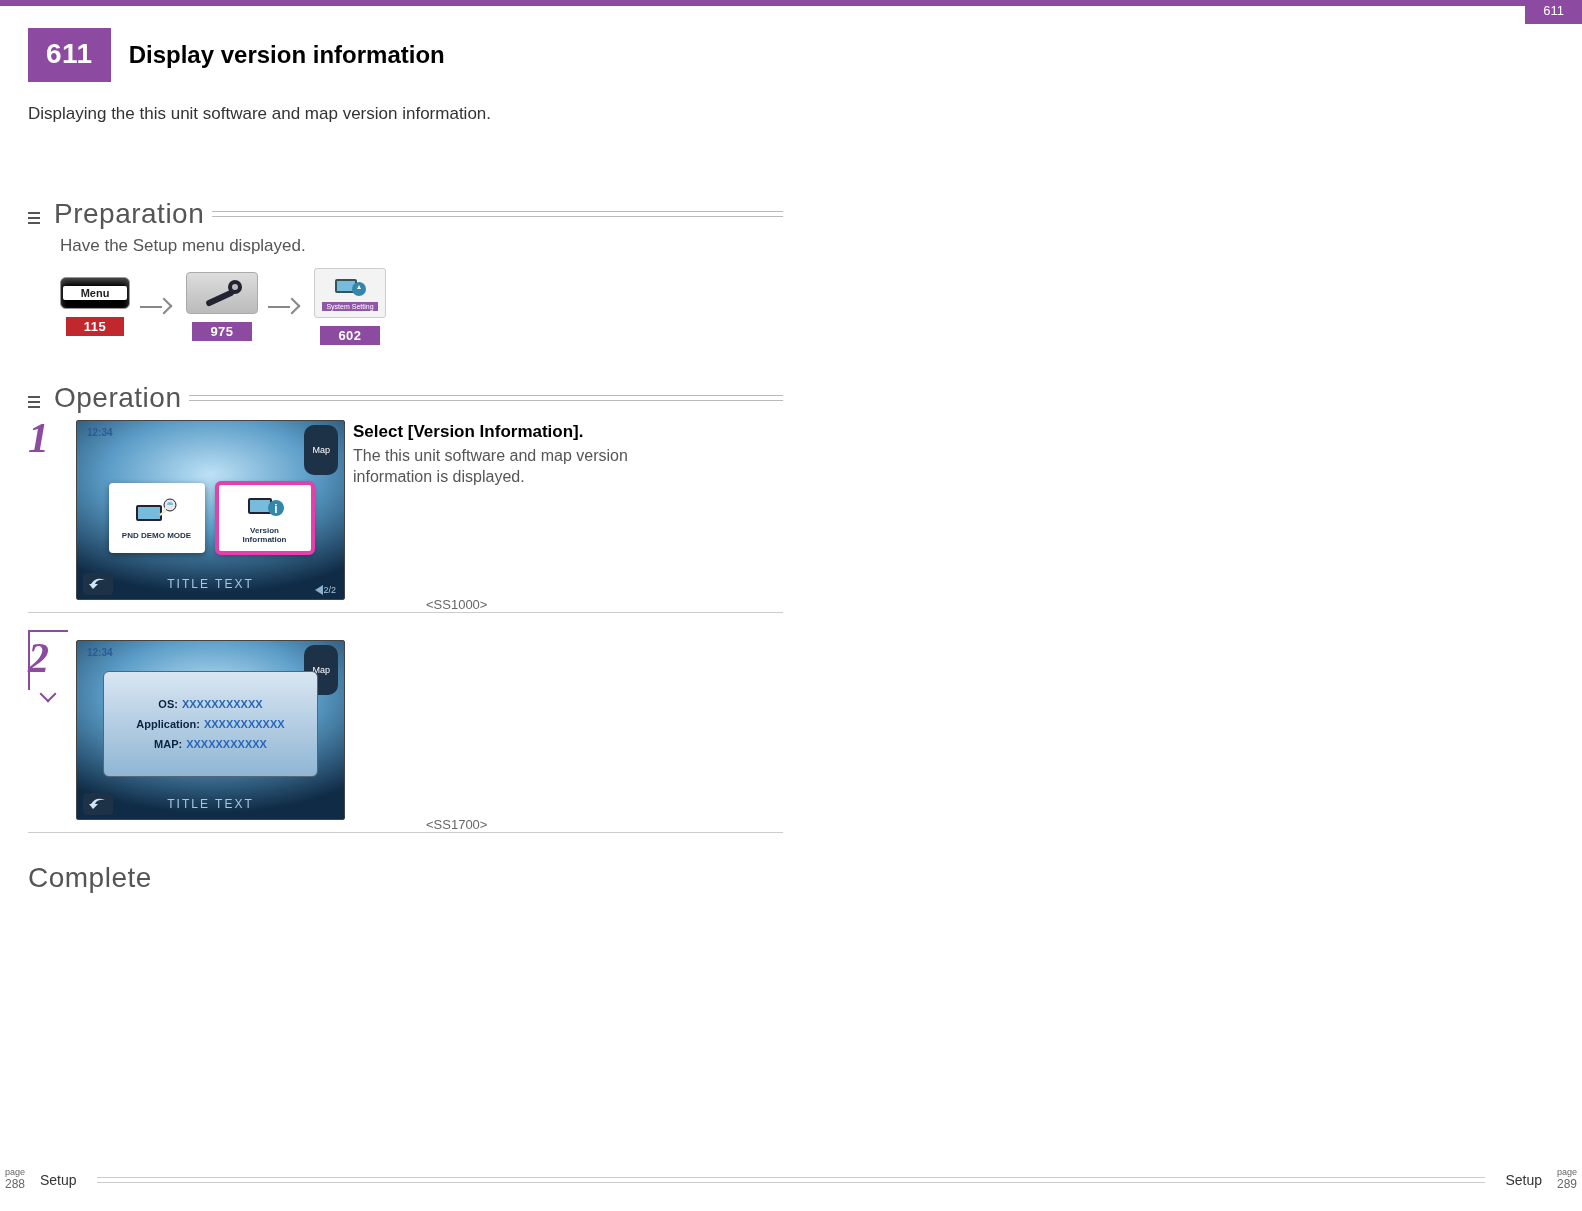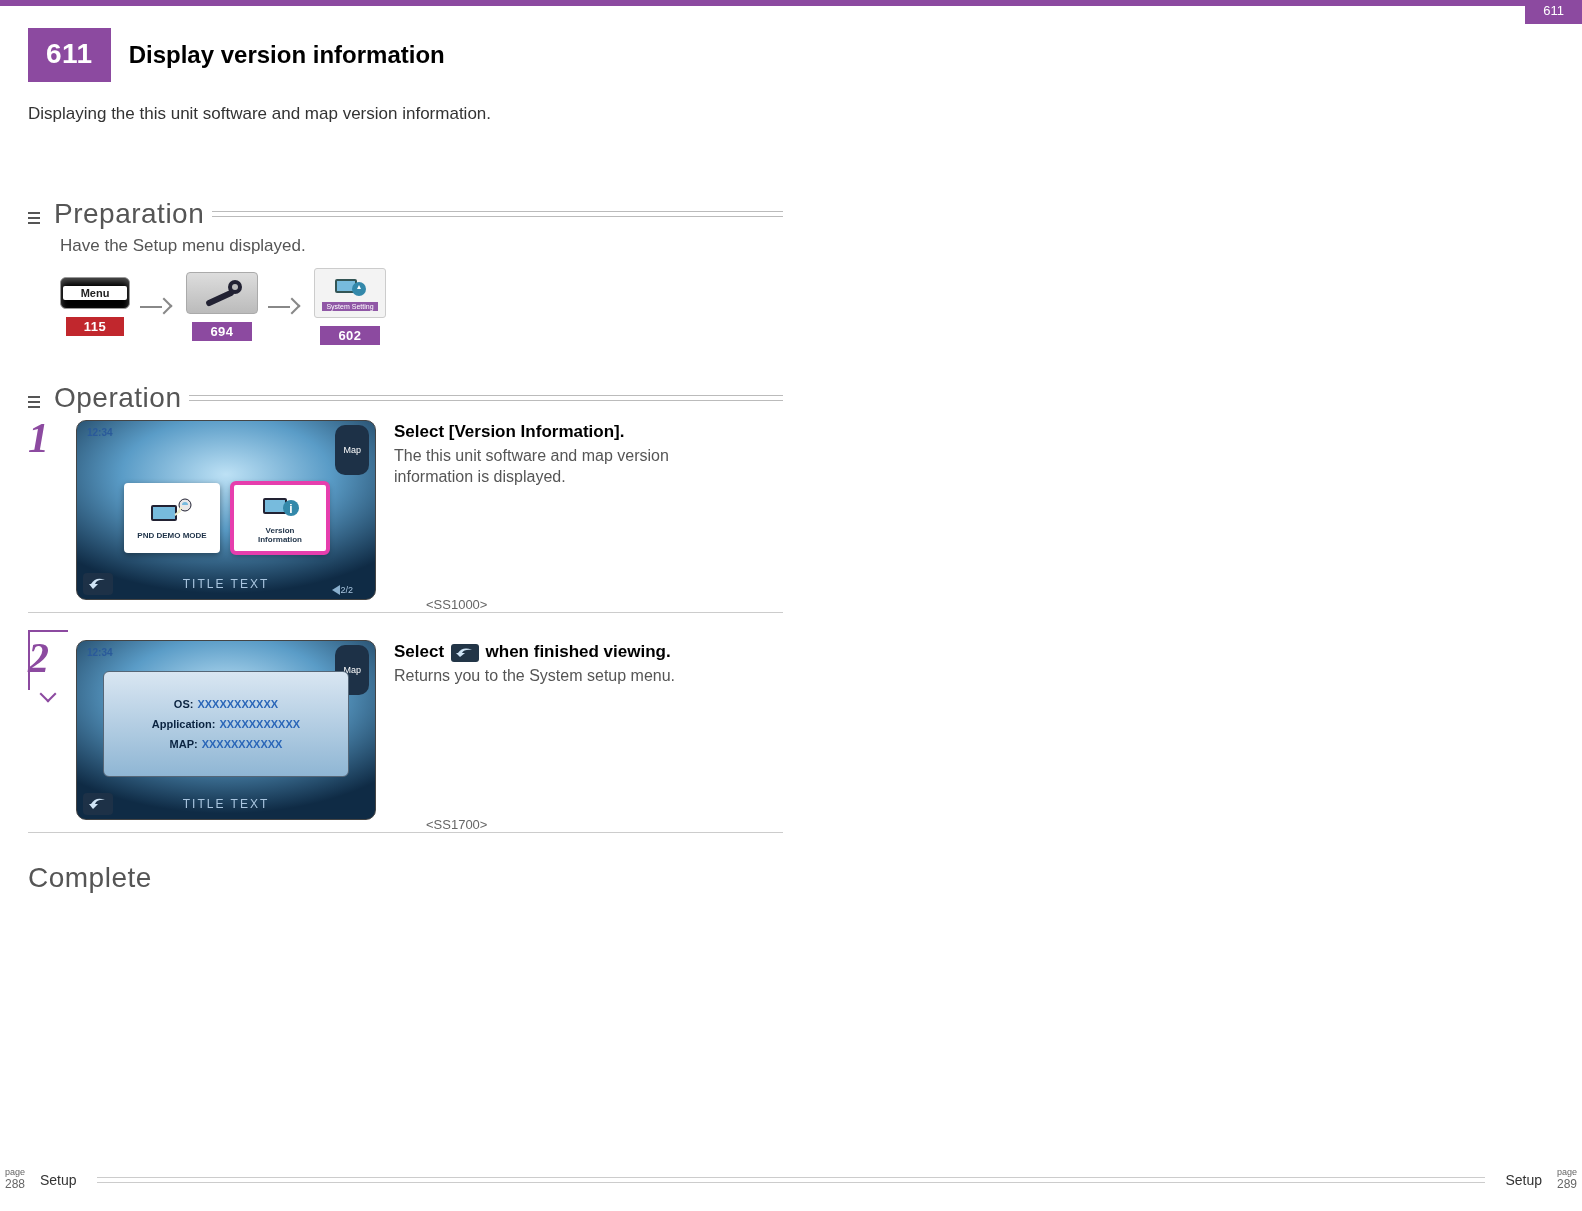--- a/index.html
+++ b/index.html
@@ -141,24 +141,24 @@
   .step-outline {
     position: absolute; border: 2px solid #8C4AA0; border-right: none; border-bottom: none;
     top: -10px; left: 0; width: 40px; height: 60px;
   }
   .step-notch {
     position: absolute; left: 14px; top: 48px; width: 12px; height: 12px;
     background: #fff; border-left: 2px solid #8C4AA0; border-bottom: 2px solid #8C4AA0;
     transform: rotate(-45deg);
   }
   .screenshot {
-    width: 300px; height: 180px; background: #2b4560; border: 1px solid #444;
-    position: relative; overflow: hidden; border-radius: 10px;
+    width: 269px; height: 180px; background: #2b4560; border: 1px solid #444;
+    position: relative; overflow: hidden; border-radius: 2px;
     background: radial-gradient(ellipse 260px 140px at center 30%, #bde1f5 0%, #5a9cc7 40%, #0f2b45 85%);
-    margin-right: 18px;
+    margin-right: 8px;
   }
   .ss-clock {
     position: absolute; top: 6px; left: 10px; font-size: 10px; color: #2a5a9a; font-weight: 700;
   }
   .ss-map-btn {
     position: absolute; top: 4px; right: 6px; 
     background: #1d3147; border-radius: 10px; padding: 20px 8px;
     font-size: 9px; color: #fff;
   }
   .ss-icons {
@@ -176,21 +176,21 @@
   .ss-back {
     position: absolute; bottom: 4px; left: 6px; width: 30px; height: 22px;
     background: #1d3147; border-radius: 4px;
     display: flex; align-items: center; justify-content: center;
   }
   .ss-title {
     position: absolute; bottom: 8px; left: 50%; transform: translateX(-50%);
     font-size: 12px; letter-spacing: 2px; color: #a9c5df;
   }
   .ss-pager {
-    position: absolute; bottom: 4px; right: 22px; display: flex; align-items: center; gap: 0;
+    position: absolute; bottom: 4px; right: 8px; display: flex; align-items: center; gap: 0;
     font-size: 9px; color: #a9c5df;
   }
   .ss-pager .pg-arrow {
     width: 0; height: 0; border-top: 5px solid transparent; border-bottom: 5px solid transparent;
     border-right: 8px solid #8ab0cf;
   }
   .ss-ref {
     position: absolute; bottom: 0; left: 398px; font-size: 13px; color: #666;
   }
   .step-text { flex: 1; padding-top: 2px; }
@@ -267,21 +267,21 @@
   </div>
   <div class="arrow"></div>
   <div class="prep-icon">
     <div class="tool-btn">
       <svg width="52" height="34" viewBox="0 0 52 34">
         <rect x="8" y="18" width="30" height="6" rx="3" fill="#223" transform="rotate(-25 23 21)"></rect>
         <circle cx="38" cy="10" r="7" fill="#223"></circle>
         <circle cx="38" cy="10" r="3" fill="#bbb"></circle>
       </svg>
     </div>
-    <div class="ref-tag ref-purple">694</div>
+    <div class="ref-tag ref-purple">975</div>
   </div>
   <div class="arrow"></div>
   <div class="prep-icon">
     <div class="sys-btn">
       <svg class="sys-svg" width="34" height="24" viewBox="0 0 34 24">
         <rect x="2" y="4" width="22" height="14" rx="2" fill="#355"></rect>
         <rect x="4" y="6" width="18" height="10" fill="#7bd"></rect>
         <circle cx="26" cy="14" r="7" fill="#38a"></circle>
         <path d="M26 10 l-2 4 h4 z" fill="#fff"></path>
       </svg>
@@ -358,32 +358,20 @@
         <div class="ss2-row"><span class="k">Application:</span><span class="v">XXXXXXXXXXX</span></div>
         <div class="ss2-row"><span class="k">MAP:</span><span class="v">XXXXXXXXXXX</span></div>
       </div>
       <div class="ss-back">
         <svg width="18" height="12" viewBox="0 0 18 12">
           <path d="M2 6 q5 -8 14 -4 q-8 -1 -10 4 l3 0 l-5 5 l-4 -5 z" fill="#cfe4f5"></path>
         </svg>
       </div>
       <div class="ss-title">TITLE TEXT</div>
     </div>
-    <div class="step-text">
-      <div class="step-instr">
-        <span>Select </span>
-        <span class="back-badge">
-          <svg width="18" height="10" viewBox="0 0 18 10">
-              <path d="M2 5 q5 -7 14 -3 q-8 -1 -10 3 l3 0 l-5 4 l-4 -4 z" fill="#cfe4f5"></path>
-            </svg>
-        </span>
-        <span> when finished viewing.</span>
-      </div>
-      <div class="step-desc">Returns you to the System setup menu.</div>
-    </div>
   </div>
   <div class="ss-ref">&lt;SS1700&gt;</div>
 </div>
 
 <div class="complete-heading">Complete</div>
 
 <div class="footer">
   <div class="pg">
     <div>page</div>
     <div class="n">288</div>

